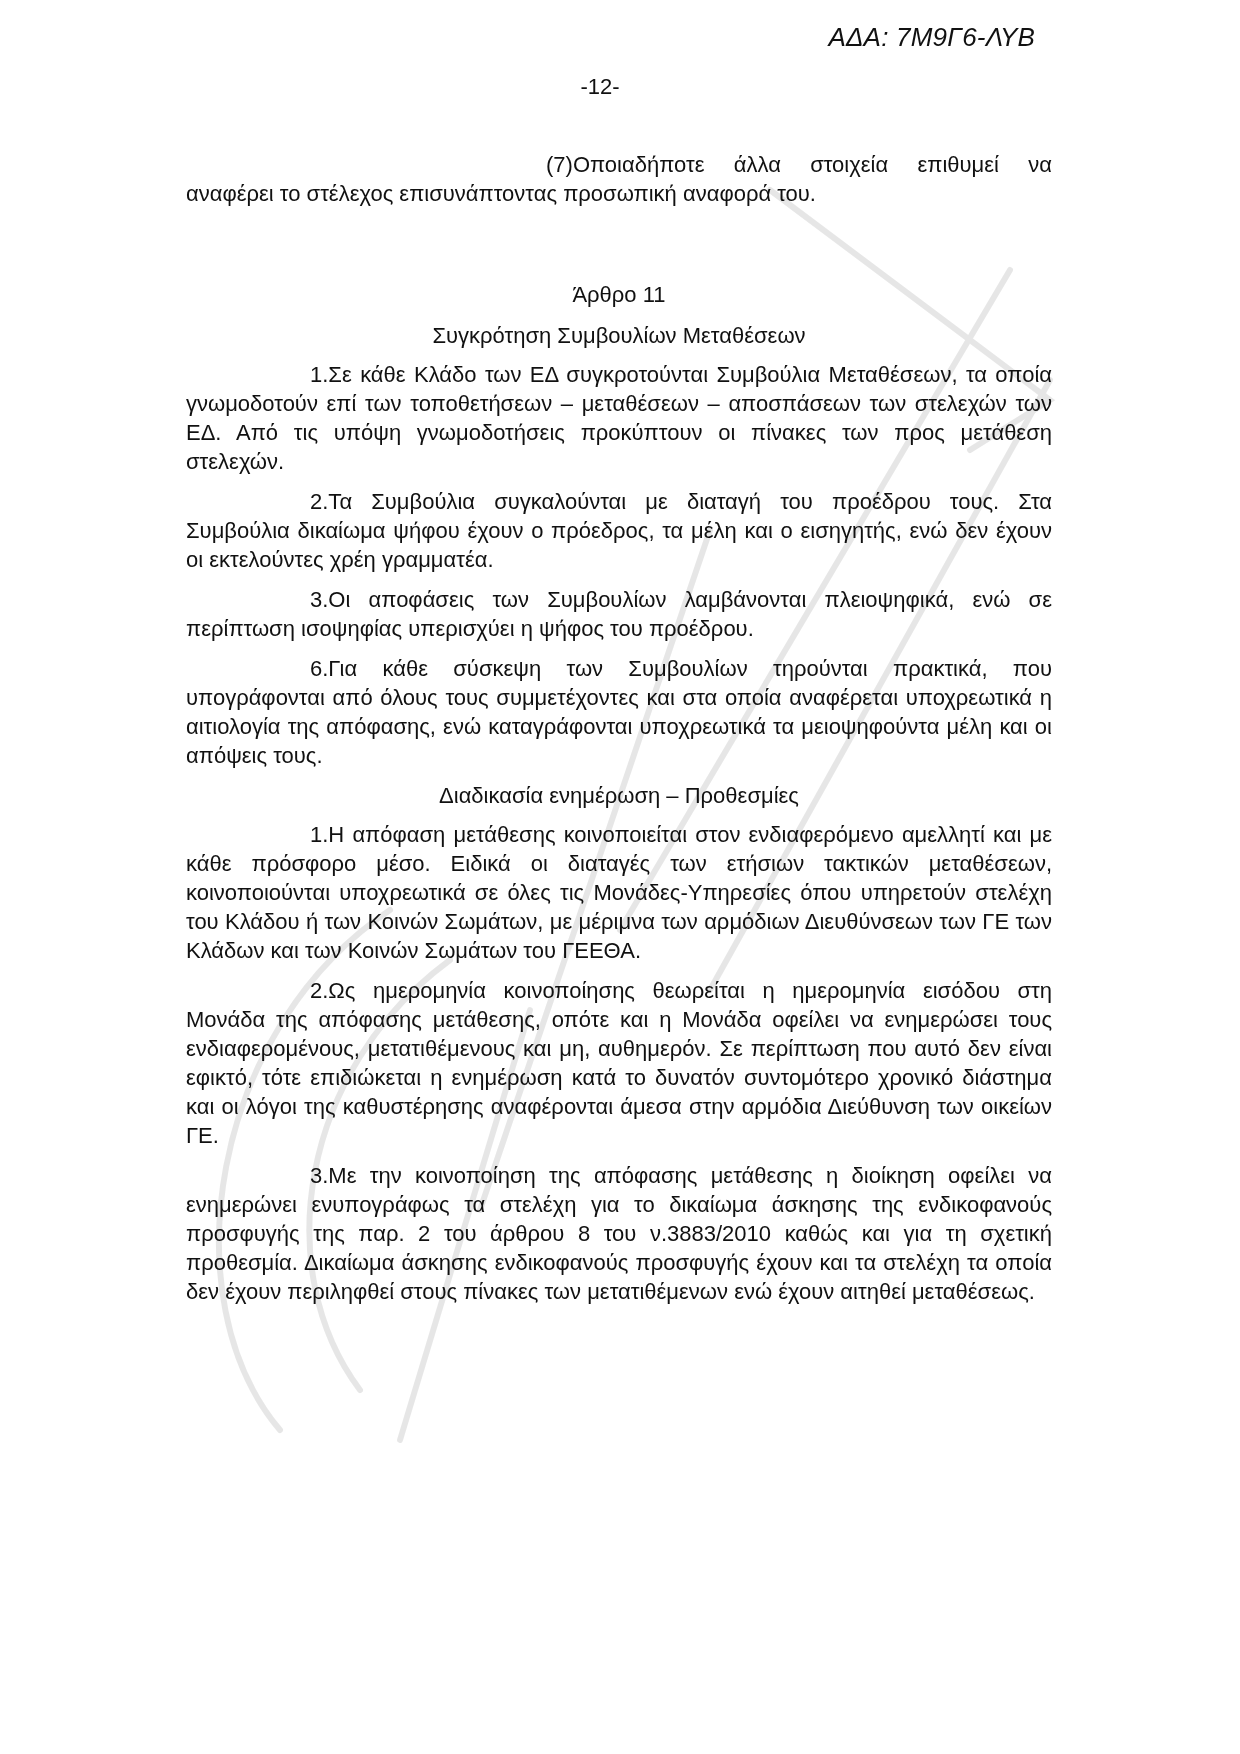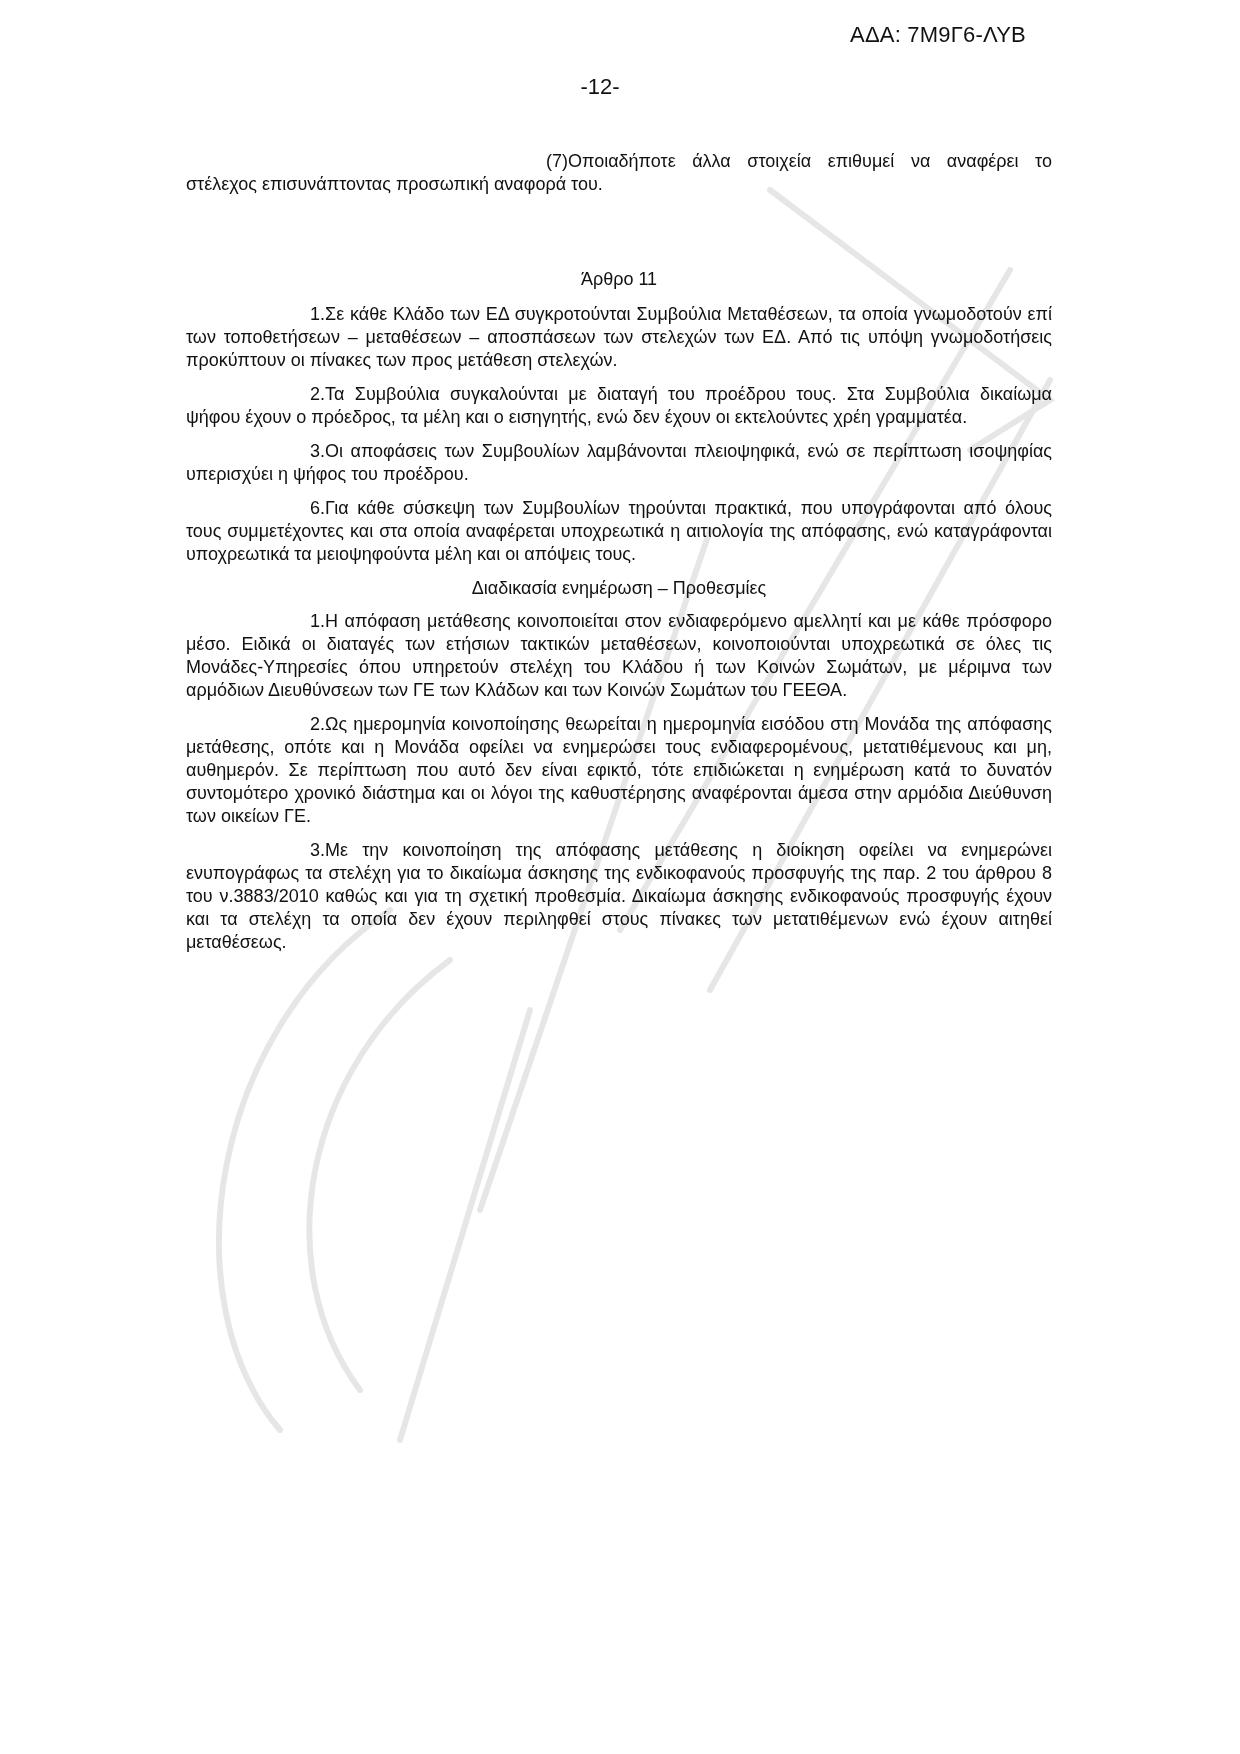--- a/index.html
+++ b/index.html
@@ -1,22 +1,22 @@
 <!DOCTYPE html>
 <html><head>
 <meta charset="utf-8">
 <style>
   html, body { margin: 0; padding: 0; background: #ffffff; }
   body { width: 1240px; height: 1754px; position: relative; overflow: hidden;
          font-family: "Liberation Sans", sans-serif; color: #111; }
   .watermark { position: absolute; left: 150px; top: 150px; width: 960px; height: 1400px;
                pointer-events: none; opacity: 0.5; }
-  .ada { position: absolute; top: 22px; right: 214px; font-size: 22px; letter-spacing: 0.2px; }
+  .ada { position: absolute; top: 22px; right: 205px; font-size: 26px; letter-spacing: 0.2px; font-style: italic; }
   .page-num { position: absolute; top: 74px; left: 0; width: 1200px; text-align: center; font-size: 22px; }
-  .content { position: absolute; left: 186px; top: 150px; width: 866px; font-size: 18px; line-height: 23px; }
+  .content { position: absolute; left: 186px; top: 150px; width: 866px; font-size: 22px; line-height: 29px; }
   .p { text-align: justify; margin: 0 0 11px 0; text-indent: 62px; }
   .p .num { display: inline-block; min-width: 52px; }
   .item7 { text-indent: 180px; margin-bottom: 0; }
   .item7 .num { min-width: 104px; }
   .heading { text-align: center; margin: 0; }
   .art-title { margin-top: 72px; margin-bottom: 12px; }
   .art-sub { margin-bottom: 10px; }
   .art12 { margin-top: 58px; }
 </style>
 </head>
@@ -36,20 +36,21 @@
 
 <div class="ada">ΑΔΑ: 7Μ9Γ6-ΛΥΒ</div>
 <div class="page-num">-12-</div>
 
 <div class="content">
 
   <p class="p item7"><span class="num">(7)</span><span>Οποιαδήποτε άλλα στοιχεία επιθυμεί να αναφέρει το στέλεχος επισυνάπτοντας προσωπική αναφορά του.</span></p>
 
   <section>
     <p class="heading art-title">Άρθρο 11</p>
+    <p class="heading art-sub">Συγκρότηση Συμβουλίων Μεταθέσεων</p>
 
     <p class="p"><span class="num">1.</span><span>Σε κάθε Κλάδο των ΕΔ συγκροτούνται Συμβούλια Μεταθέσεων, τα οποία γνωμοδοτούν επί των τοποθετήσεων – μεταθέσεων – αποσπάσεων των στελεχών των ΕΔ. Από τις υπόψη γνωμοδοτήσεις προκύπτουν οι πίνακες των προς μετάθεση στελεχών.</span></p>
     <p class="p"><span class="num">2.</span><span>Τα Συμβούλια συγκαλούνται με διαταγή του προέδρου τους. Στα Συμβούλια δικαίωμα ψήφου έχουν ο πρόεδρος, τα μέλη και ο εισηγητής, ενώ δεν έχουν οι εκτελούντες χρέη γραμματέα.</span></p>
     <p class="p"><span class="num">3.</span><span>Οι αποφάσεις των Συμβουλίων λαμβάνονται πλειοψηφικά, ενώ σε περίπτωση ισοψηφίας υπερισχύει η ψήφος του προέδρου.</span></p>
     <p class="p"><span class="num">6.</span><span>Για κάθε σύσκεψη των Συμβουλίων τηρούνται πρακτικά, που υπογράφονται από όλους τους συμμετέχοντες και στα οποία αναφέρεται υποχρεωτικά η αιτιολογία της απόφασης, ενώ καταγράφονται υποχρεωτικά τα μειοψηφούντα μέλη και οι απόψεις τους.</span></p>
   </section>
 
   <section>
     <p class="heading art-sub">Διαδικασία ενημέρωση – Προθεσμίες</p>
 

